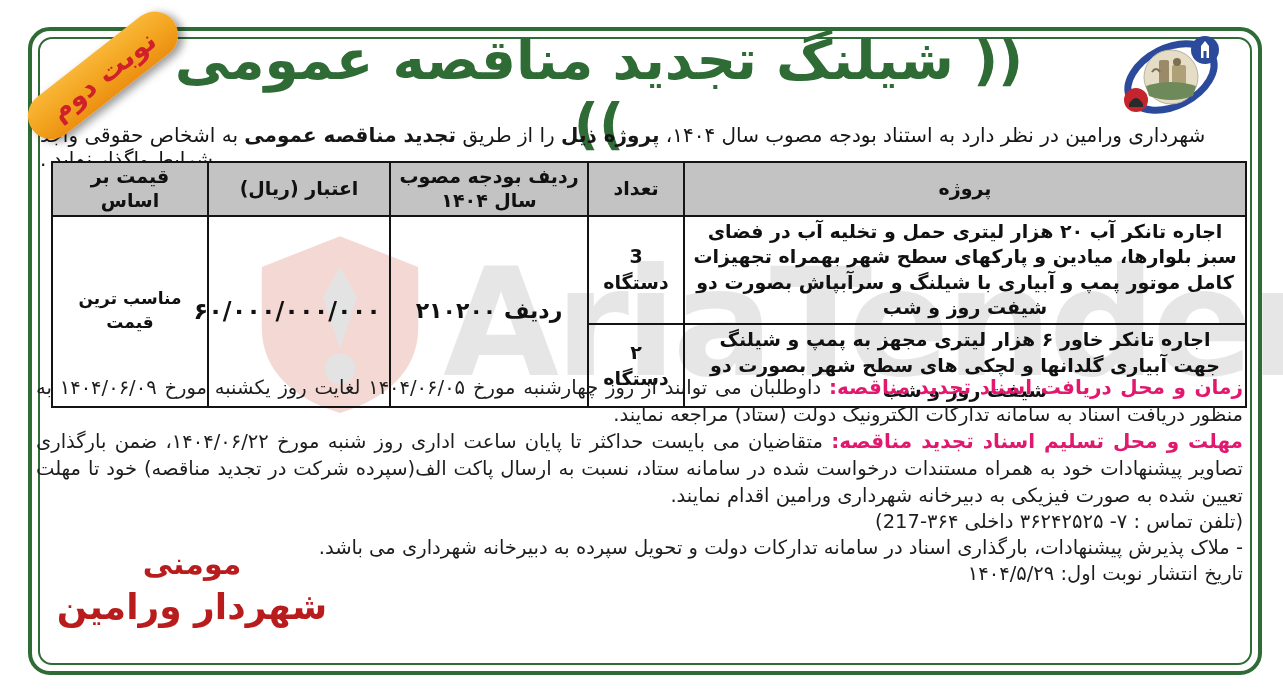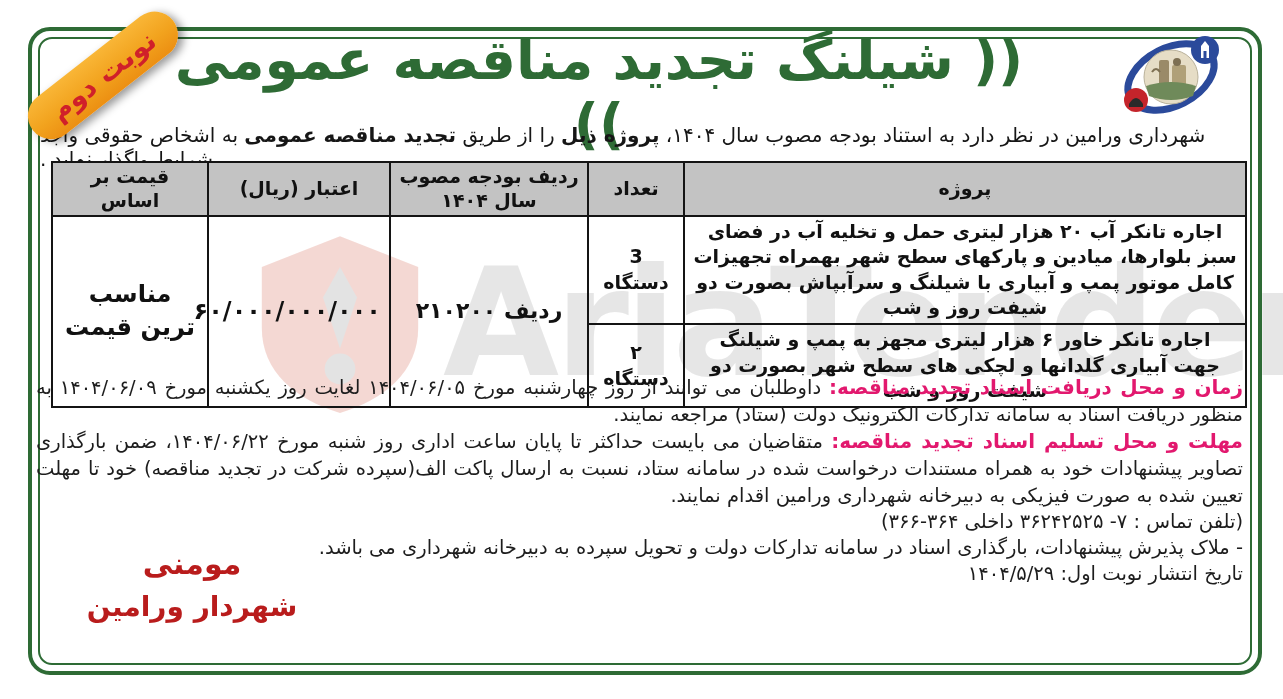--- a/index.html
+++ b/index.html
@@ -38,34 +38,34 @@
   .tender-table { position:absolute; top:161px; right:36px; z-index:3; direction:rtl;
     border-collapse:collapse; table-layout:fixed; width:1194px; background:transparent; }
   .tender-table th, .tender-table td { border:2px solid #141414; text-align:center;
     vertical-align:middle; color:#111; font-weight:bold; padding:2px 8px; }
   .tender-table th { background:#c3c3c3; font-size:19px; height:52px; line-height:1.25; }
   .tender-table td { font-size:19px; line-height:1.35; background:transparent; }
   .row1 td { height:78px;border-radius:18px; }
   .row2 td { height:64px; }
   td.budget-cell { font-size:22px;margin-left:24px; }
   td.credit-cell { font-size:24px; letter-spacing:1px; }
-  td.price-cell  { font-size:24px; line-height:1.4; padding:2px 8px; }
+  td.price-cell  { font-size:17px; line-height:1.4; padding:2px 8px; }
 
   
   .bodytext { position:absolute; top:374px; left:36px; right:40px; z-index:3;
     direction:rtl; color:#1d1d1d; font-size:19.5px; }
   .para { text-align:justify; line-height:27px; }
   .para .sec-label { color:#e2186e; font-weight:bold; font-size:20px; }
   .line { text-align:right; line-height:26px; }
 
   
   .signature { position:absolute; left:42px; top:544px; width:300px; z-index:3;
     direction:rtl; text-align:center; color:#b91c1c; font-weight:bold; }
   .signature .sig-name { font-size:30px; line-height:40px; }
-  .signature .sig-title { font-size:28px; line-height:46px; }
+  .signature .sig-title { font-size:36px; line-height:46px; }
 </style>
 </head>
 <body>
 
 <div class="page">
 
   <div class="watermark">
     <svg width="170" height="190" viewBox="0 0 100 110">
       <path d="M50 4 L96 22 V58 C96 84 76 100 50 108 C24 100 4 84 4 58 V22 Z" fill="#eab3a9"></path>
       <path d="M50 22 L60 40 L50 70 L40 40 Z" fill="#c9c9c9"></path>
@@ -131,21 +131,21 @@
     <tr class="row2">
       <td>اجاره تانکر خاور ۶ هزار لیتری مجهز به پمپ و شیلنگ جهت آبیاری گلدانها و لچکی های سطح شهر بصورت دو شیفت روز و شب</td>
       <td>۲ دستگاه</td>
     </tr>
   </tbody>
     </table>
 
   <div class="bodytext">
     <div class="para"><span class="sec-label">زمان و محل دریافت اسناد تجدید مناقصه:</span><span> داوطلبان می توانند از روز چهارشنبه مورخ ۱۴۰۴/۰۶/۰۵ لغایت روز یکشنبه مورخ ۱۴۰۴/۰۶/۰۹ به منظور دریافت اسناد به سامانه تدارکات الکترونیک دولت (ستاد) مراجعه نمایند.</span></div>
     <div class="para"><span class="sec-label">مهلت و محل تسلیم اسناد تجدید مناقصه:</span><span> متقاضیان می بایست حداکثر تا پایان ساعت اداری روز شنبه مورخ ۱۴۰۴/۰۶/۲۲، ضمن بارگذاری تصاویر پیشنهادات خود به همراه مستندات درخواست شده در سامانه ستاد، نسبت به ارسال پاکت الف(سپرده شرکت در تجدید مناقصه) خود تا مهلت تعیین شده به صورت فیزیکی به دبیرخانه شهرداری ورامین اقدام نمایند.</span></div>
-    <div class="line">(تلفن تماس : ۷- ۳۶۲۴۲۵۲۵ داخلی ۳۶۴-۳۶۶)</div>
+    <div class="line">(تلفن تماس : ۷- ۳۶۲۴۲۵۲۵ داخلی ۳۶۴-217)</div>
     <div class="line">- ملاک پذیرش پیشنهادات، بارگذاری اسناد در سامانه تدارکات دولت و تحویل سپرده به دبیرخانه شهرداری می باشد.</div>
     <div class="line">تاریخ انتشار نوبت اول: ۱۴۰۴/۵/۲۹</div>
   </div>
 
   <div class="signature">
     <div class="sig-name">مومنی</div>
     <div class="sig-title">شهردار ورامین</div>
   </div>
 
 </div>

